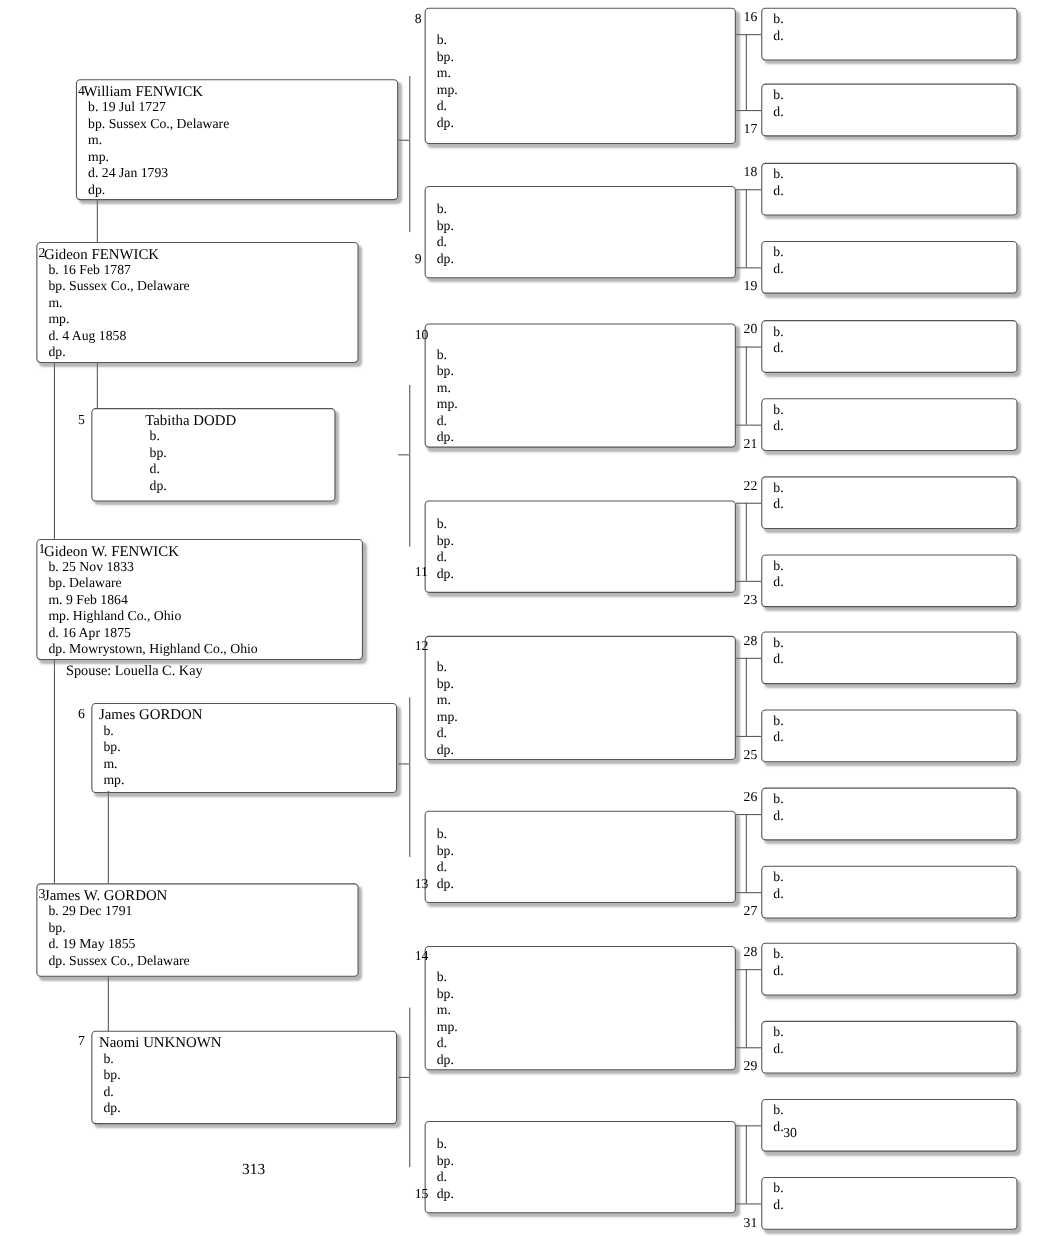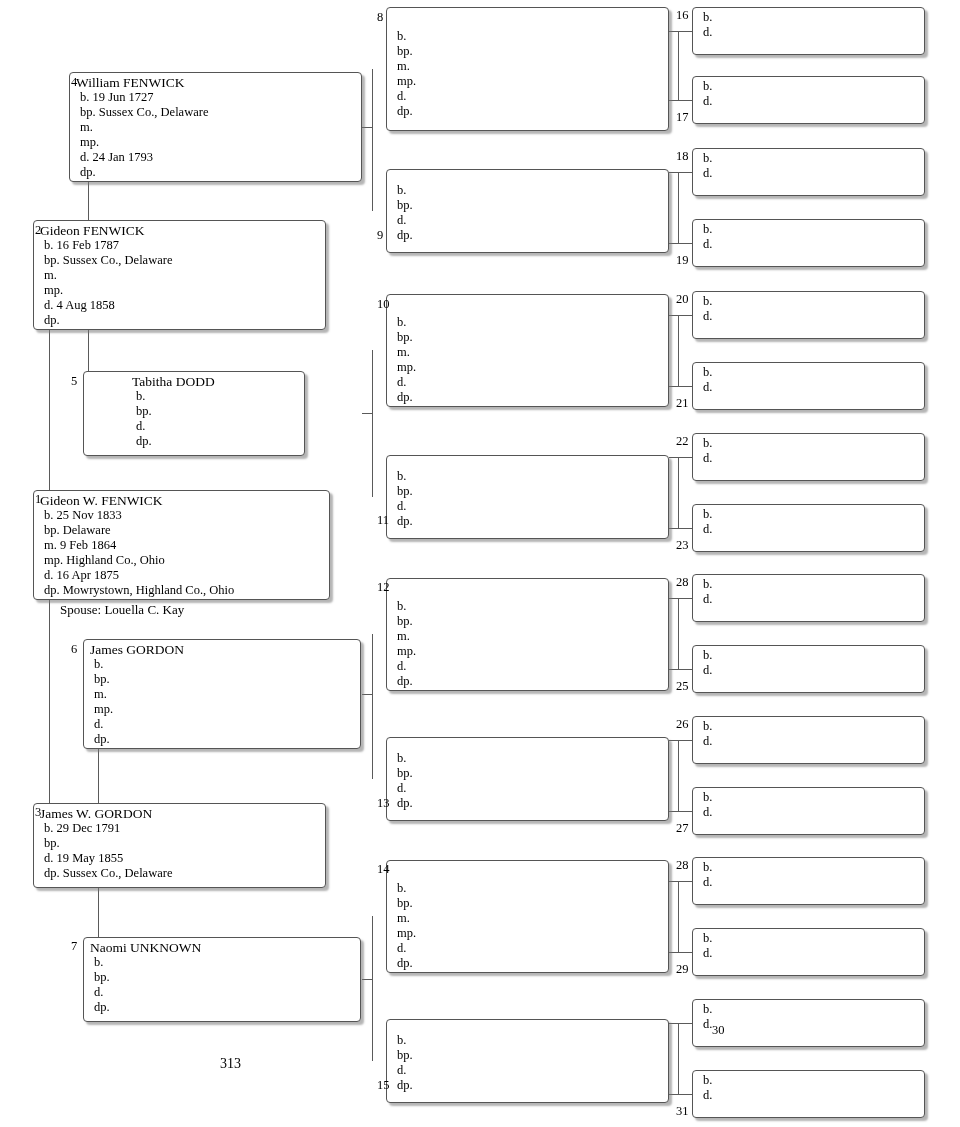--- a/index.html
+++ b/index.html
@@ -146,40 +146,40 @@
         <div class="field">b. 29 Dec 1791</div>
         <div class="field">bp.</div>
         <div class="field">d. 19 May 1855</div>
         <div class="field">dp. Sussex Co., Delaware</div>
       </div>
     </div>
     <div class="boxnum" style="left: 35px; top: 806px;">3</div>
     <div class="box gen3" style="left: 69px; top: 72px; width: 293px; height: 110px;">
       <div class="pname">William FENWICK</div>
       <div>
-        <div class="field">b. 19 Jun 1727</div>
+        <div class="field">b. 19 Jul 1727</div>
         <div class="field">bp. Sussex Co., Delaware</div>
         <div class="field">m.</div>
         <div class="field">mp.</div>
         <div class="field">d. 24 Jan 1793</div>
         <div class="field">dp.</div>
       </div>
     </div>
     <div class="boxnum" style="left: 71px; top: 76px;">4</div>
     <div class="box gen3" style="left: 83px; top: 371px; width: 222px; height: 85px; padding-left: 48px;">
       <div class="pname">Tabitha DODD</div>
       <div>
         <div class="field">b.</div>
         <div class="field">bp.</div>
         <div class="field">d.</div>
         <div class="field">dp.</div>
       </div>
     </div>
     <div class="boxnum" style="left: 71px; top: 375px;">5</div>
-    <div class="box gen3" style="left: 83px; top: 639px; width: 278px; height: 110px;">
+    <div class="box gen3" style="left: 83px; top: 639px; width: 278px; height: 82px;">
       <div class="pname">James GORDON</div>
       <div>
         <div class="field">b.</div>
         <div class="field">bp.</div>
         <div class="field">m.</div>
         <div class="field">mp.</div>
         <div class="field">d.</div>
         <div class="field">dp.</div>
       </div>
     </div>

